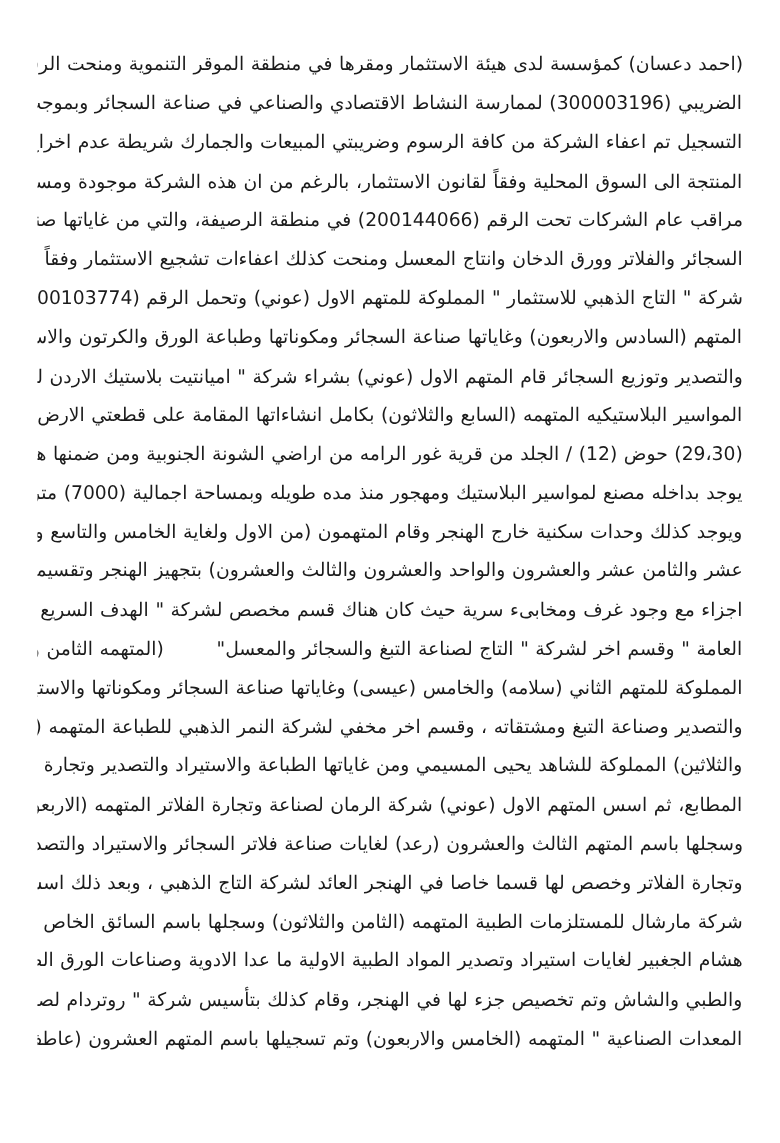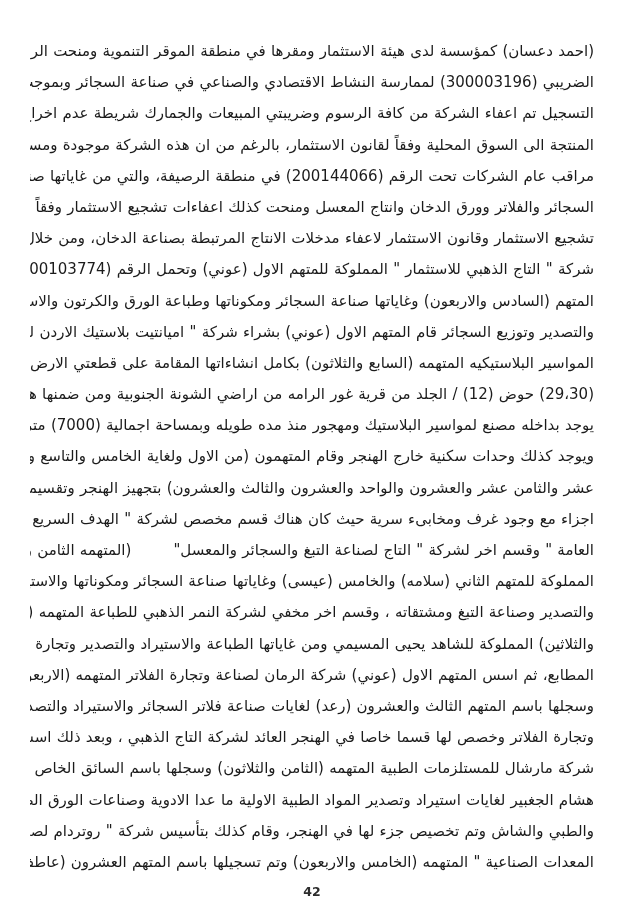--- a/index.html
+++ b/index.html
@@ -60,21 +60,20 @@
 
 <div class="page">
   <div class="text-block">
 
   <div class="line">(احمد دعسان) كمؤسسة لدى هيئة الاستثمار ومقرها في منطقة الموقر التنموية ومنحت الرقم</div>
       <div class="line">الضريبي (300003196) لممارسة النشاط الاقتصادي والصناعي في صناعة السجائر وبموجب هذا</div>
       <div class="line">التسجيل تم اعفاء الشركة من كافة الرسوم وضريبتي المبيعات والجمارك شريطة عدم اخراج المواد</div>
       <div class="line">المنتجة الى السوق المحلية وفقاً لقانون الاستثمار، بالرغم من ان هذه الشركة موجودة ومسجلة لدى</div>
       <div class="line">مراقب عام الشركات تحت الرقم (200144066) في منطقة الرصيفة، والتي من غاياتها صناعة</div>
       <div class="line">السجائر والفلاتر وورق الدخان وانتاج المعسل ومنحت كذلك اعفاءات تشجيع الاستثمار وفقاً لقانون</div>
-      <div class="line">تشجيع الاستثمار وقانون الاستثمار لاعفاء مدخلات الانتاج المرتبطة بصناعة الدخان، ومن خلال</div>
       <div class="line">شركة " التاج الذهبي للاستثمار " المملوكة للمتهم الاول (عوني) وتحمل الرقم (200103774)</div>
       <div class="line">المتهم (السادس والاربعون) وغاياتها صناعة السجائر ومكوناتها وطباعة الورق والكرتون والاستيراد</div>
       <div class="line">والتصدير وتوزيع السجائر قام المتهم الاول (عوني) بشراء شركة " اميانتيت بلاستيك الاردن لصناعة</div>
       <div class="line">المواسير البلاستيكيه  المتهمه (السابع والثلاثون) بكامل انشاءاتها المقامة على قطعتي الارض رقم</div>
       <div class="line">(29،30) حوض (12) / الجلد من قرية غور الرامه من اراضي الشونة الجنوبية ومن ضمنها هنجر</div>
       <div class="line">يوجد بداخله مصنع لمواسير البلاستيك ومهجور منذ مده طويله وبمساحة اجمالية (7000) متر مربع</div>
       <div class="line">ويوجد كذلك وحدات سكنية خارج الهنجر وقام المتهمون (من الاول ولغاية الخامس والتاسع والسابع</div>
       <div class="line">عشر والثامن عشر والعشرون والواحد والعشرون والثالث والعشرون) بتجهيز الهنجر وتقسيمة الى</div>
       <div class="line">اجزاء مع وجود غرف ومخابىء سرية حيث كان هناك قسم مخصص لشركة " الهدف السريع للتجارة</div>
       <div class="line">العامة " وقسم اخر لشركة " التاج لصناعة التبغ والسجائر والمعسل"&nbsp;&nbsp;&nbsp;&nbsp;&nbsp;&nbsp;&nbsp;&nbsp;(المتهمه الثامن والاربعون)</div>
@@ -82,16 +81,13 @@
       <div class="line">والتصدير وصناعة التبغ ومشتقاته ، وقسم اخر مخفي لشركة النمر الذهبي للطباعة المتهمه (السادس</div>
       <div class="line">والثلاثين) المملوكة للشاهد يحيى المسيمي ومن غاياتها الطباعة والاستيراد والتصدير وتجارة لوازم</div>
       <div class="line">المطابع، ثم اسس المتهم الاول (عوني)  شركة الرمان لصناعة وتجارة الفلاتر المتهمه (الاربعون)</div>
       <div class="line">وسجلها باسم المتهم الثالث والعشرون (رعد) لغايات صناعة فلاتر السجائر والاستيراد والتصدير</div>
       <div class="line">وتجارة الفلاتر وخصص لها قسما خاصا في الهنجر العائد لشركة التاج الذهبي ، وبعد ذلك اسس</div>
       <div class="line">شركة مارشال للمستلزمات الطبية  المتهمه (الثامن والثلاثون) وسجلها باسم السائق الخاص به ويدعى</div>
       <div class="line">هشام الجغبير لغايات استيراد وتصدير المواد الطبية الاولية ما عدا الادوية وصناعات الورق الصحي</div>
       <div class="line">والطبي والشاش وتم تخصيص جزء لها في الهنجر، وقام كذلك بتأسيس شركة " روتردام لصناعة</div>
       <div class="line">المعدات الصناعية " المتهمه (الخامس والاربعون) وتم تسجيلها باسم المتهم العشرون (عاطف حسين)</div>
     </div>
-  <div class="footer">
-    <span class="page-number">42</span>
-  </div>
 </div>
 
 </body></html>

